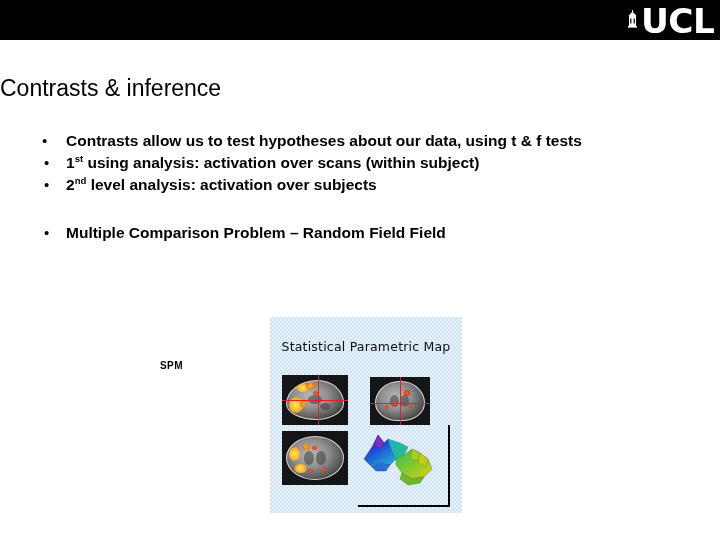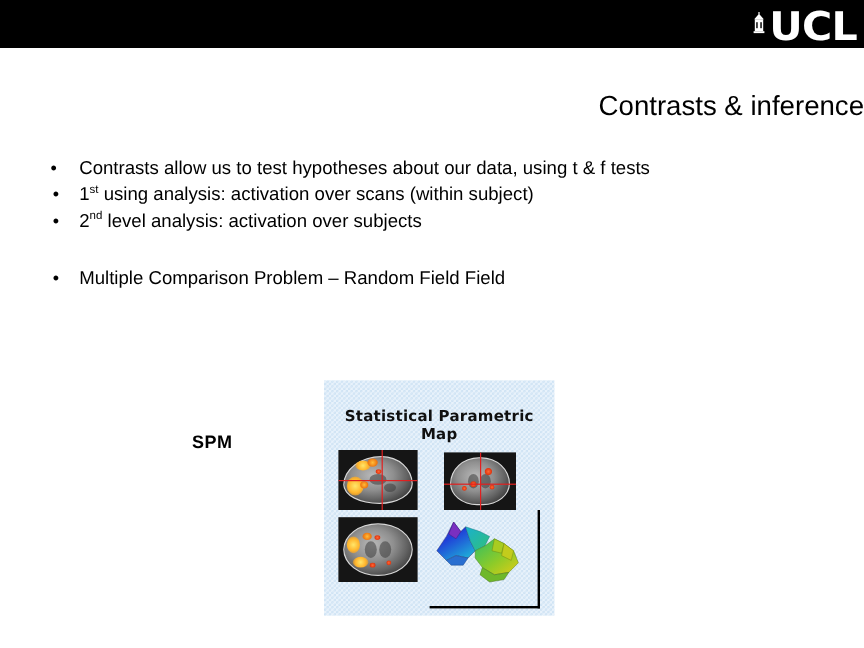--- a/index.html
+++ b/index.html
@@ -50,21 +50,21 @@
     transform: scaleX(1.04);
     transform-origin: left center;
   }
 
   
   #slide-title {
     position: absolute;
     left: 0;
     top: 74px;
     width: 720px;
-    text-align: right;
+    text-align: left;
     font-size: 23px;
     line-height: 28px;
     color: #000000;
   }
 
   
   #bullet-list {
     position: absolute;
     left: 36px;
     top: 130px;
@@ -87,33 +87,34 @@
     box-sizing: border-box;
     font-size: 15px;
     line-height: 22px;
   }
   .bullet-marker.indent {
     padding-left: 8px;
   }
   .bullet-text {
     flex: 1 1 auto;
     max-width: 600px;
+    font-weight: bold;
   }
   .bullet-text sup {
     font-size: 0.62em;
     vertical-align: super;
     line-height: 0;
   }
 
   
   #spm-label {
     position: absolute;
     left: 160px;
     top: 360px;
-    font-size: 15px;
+    font-size: 10px;
     font-weight: bold;
     letter-spacing: 0.4px;
     text-align: center;
   }
 
   
   #spm-figure {
     position: absolute;
     left: 270px;
     top: 317px;
@@ -128,21 +129,21 @@
     overflow: hidden;
   }
   #spm-figure-title {
     position: absolute;
     left: 0;
     top: 22px;
     width: 192px;
     text-align: center;
     font-family: "DejaVu Sans", sans-serif;
     font-size: 12.5px;
-    font-weight: 700;
+    font-weight: 400;
     color: #101010;
     letter-spacing: 0.2px;
   }
 
   .brain-slice {
     position: absolute;
     background: #151515;
     overflow: hidden;
   }
   

